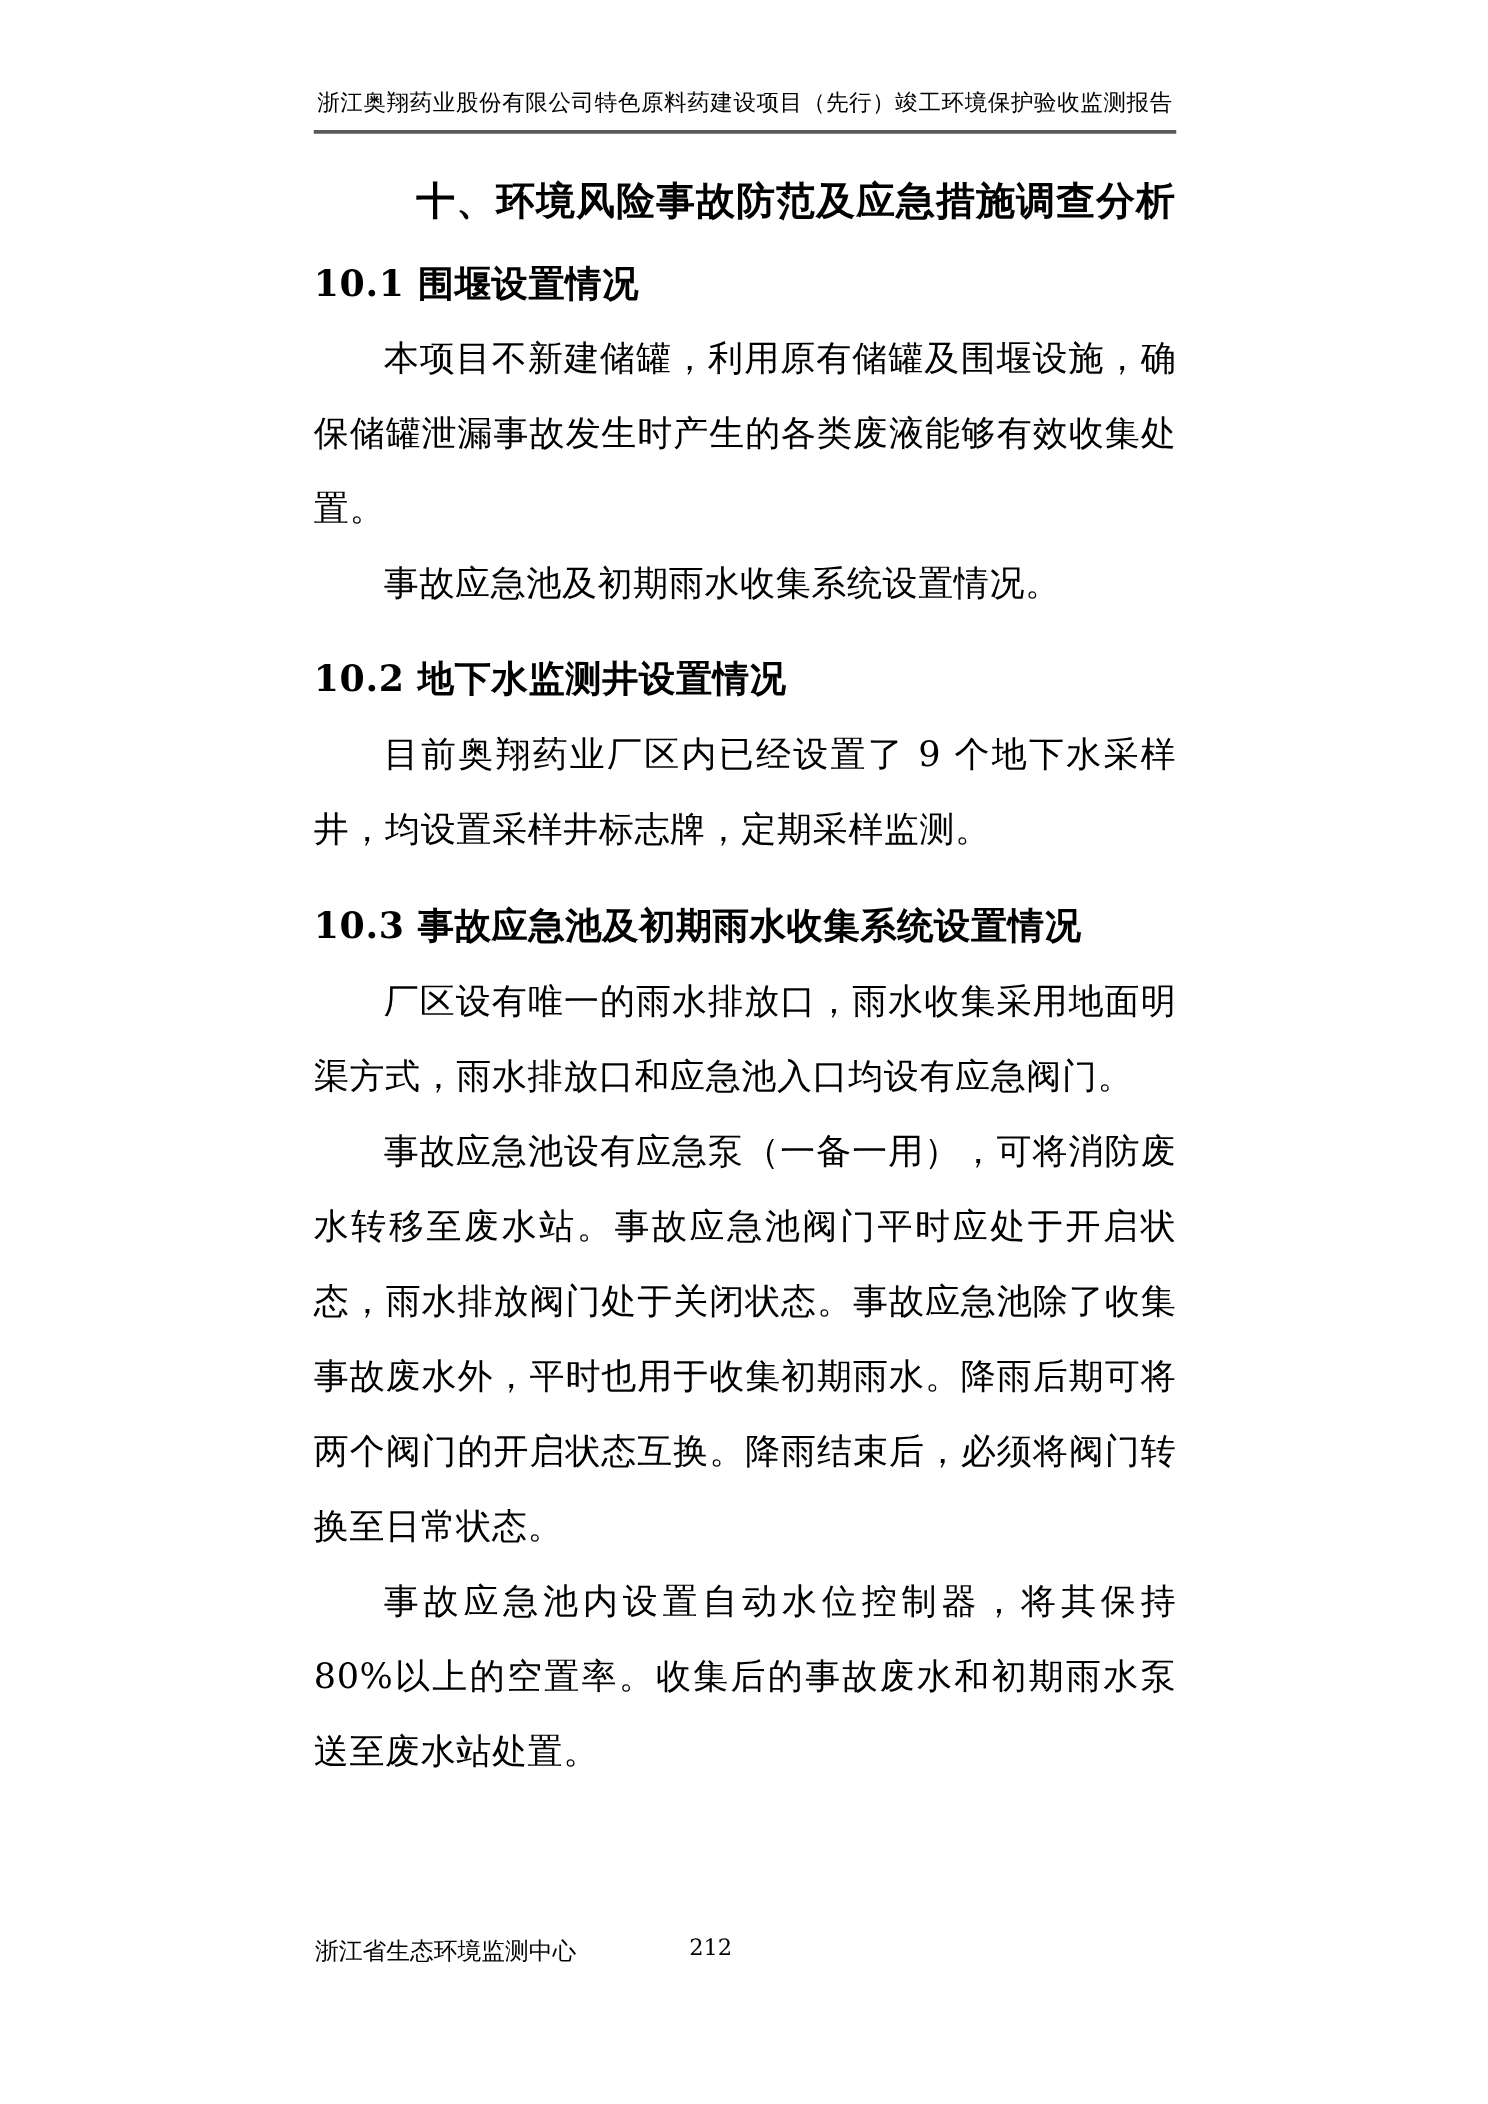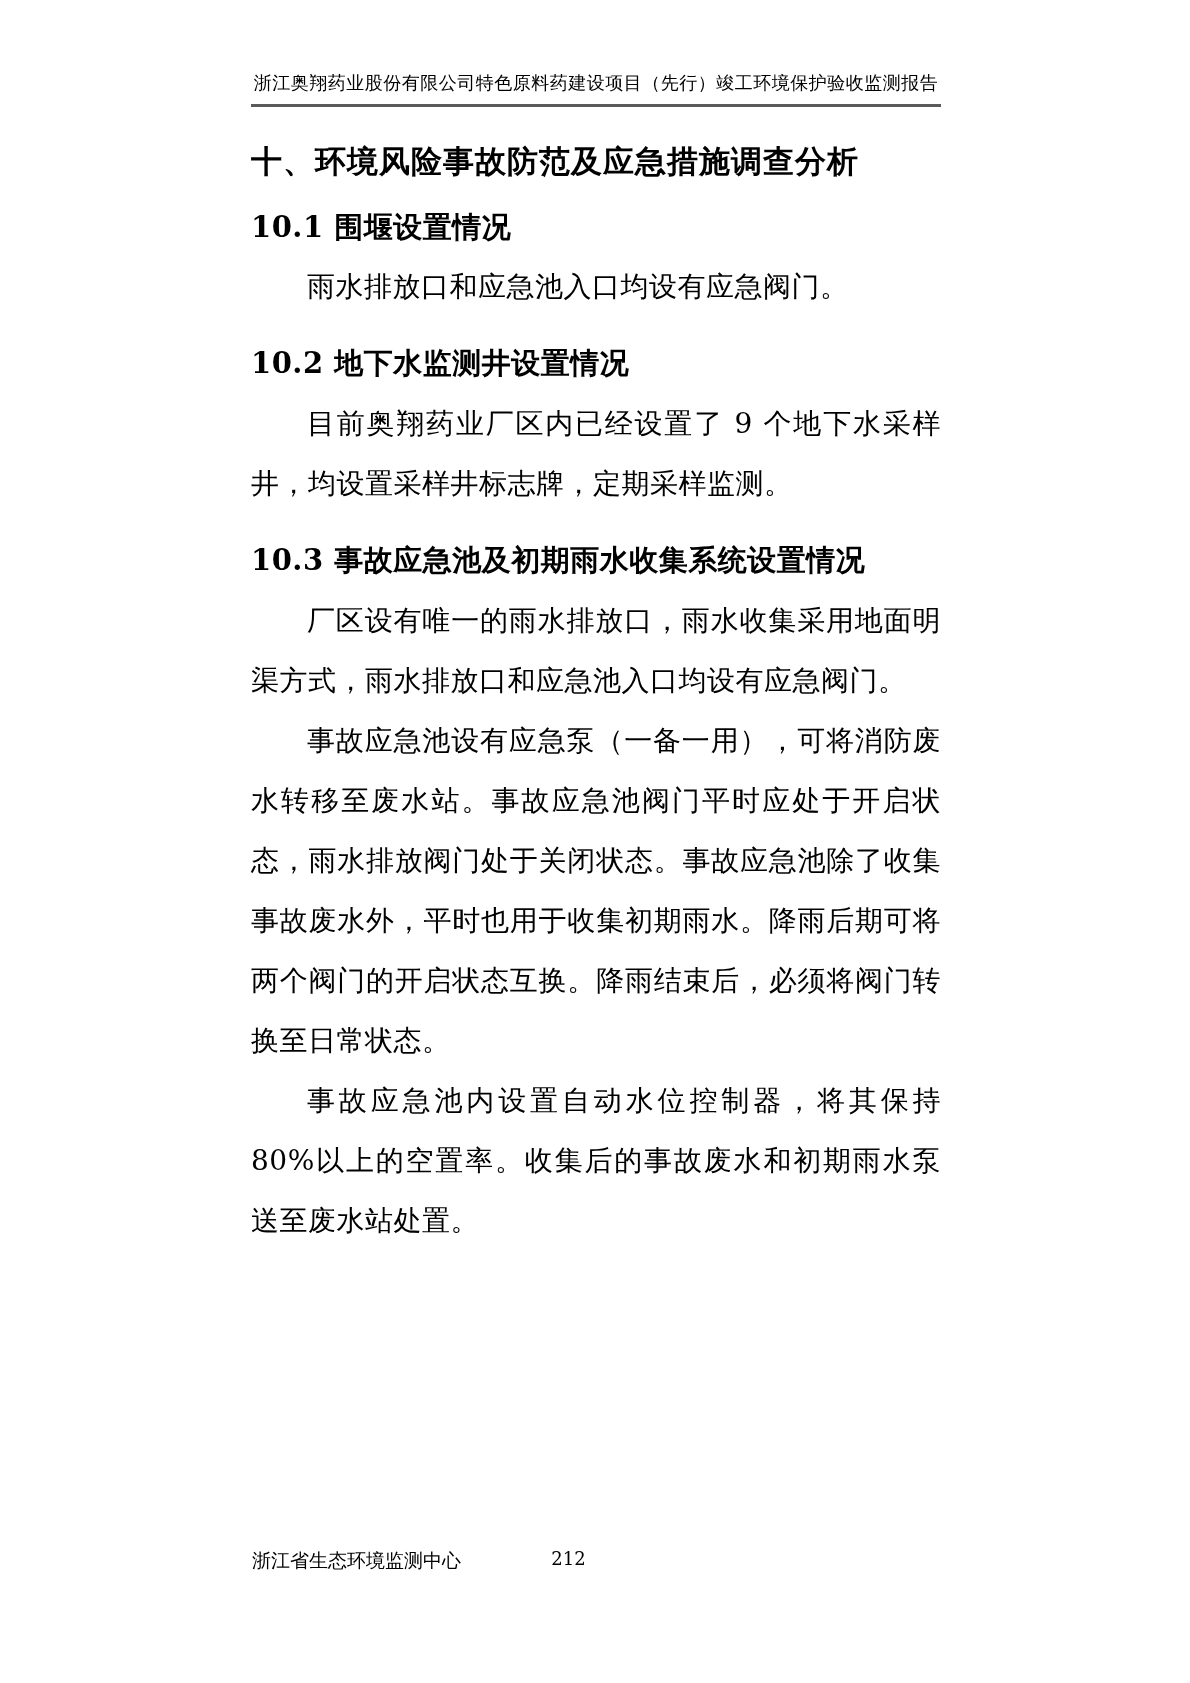--- a/index.html
+++ b/index.html
@@ -23,21 +23,21 @@
     border-bottom: 3px solid #5a5a5a;
     padding-bottom: 10px;
   }
   .header-text {
     text-align: center;
     font-size: 18px;
     line-height: 1.2;
     letter-spacing: 0.5px;
   }
   .doc-title {
-    text-align: left;
+    text-align: right;
     font-size: 31px;
     font-weight: bold;
     margin: 34px 0 6px 0;
     line-height: 1.3;
     letter-spacing: 1px;
   }
   .sec-heading {
     font-size: 29px;
     font-weight: bold;
     margin: 26px 0 10px 0;
@@ -80,21 +80,22 @@
 <div class="page">
 
   <div class="header">
     <div class="header-text">浙江奥翔药业股份有限公司特色原料药建设项目（先行）竣工环境保护验收监测报告</div>
   </div>
 
   <h1 class="doc-title">十、环境风险事故防范及应急措施调查分析</h1>
 
   <section>
     <h2 class="sec-heading">10.1 围堰设置情况</h2>
-    <p class="para">雨水排放口和应急池入口均设有应急阀门。</p>
+    <p class="para">本项目不新建储罐，利用原有储罐及围堰设施，确保储罐泄漏事故发生时产生的各类废液能够有效收集处置。</p>
+    <p class="para">事故应急池及初期雨水收集系统设置情况。</p>
   </section>
 
   <section>
     <h2 class="sec-heading">10.2 地下水监测井设置情况</h2>
     <p class="para">目前奥翔药业厂区内已经设置了 9 个地下水采样井，均设置采样井标志牌，定期采样监测。</p>
   </section>
 
   <section>
     <h2 class="sec-heading">10.3 事故应急池及初期雨水收集系统设置情况</h2>
     <p class="para">厂区设有唯一的雨水排放口，雨水收集采用地面明渠方式，雨水排放口和应急池入口均设有应急阀门。</p>

